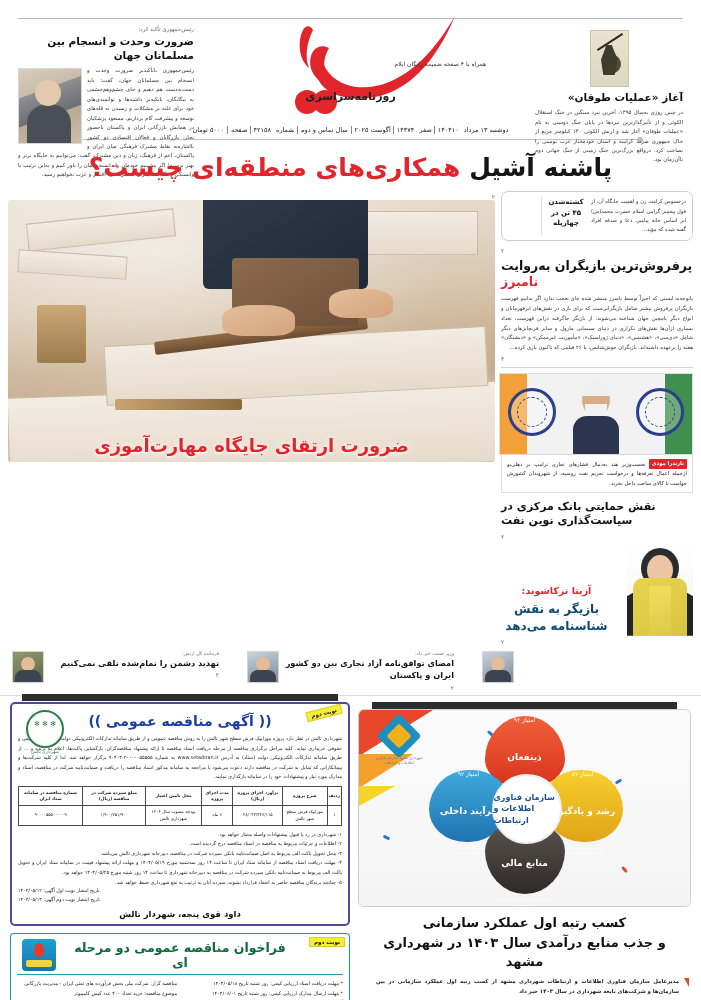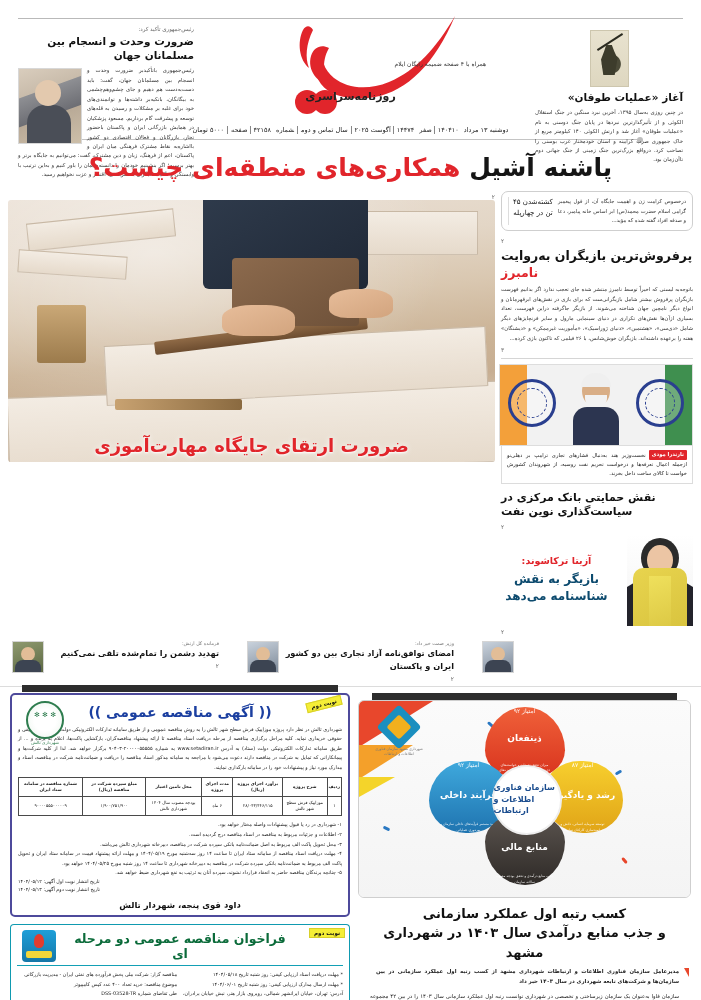--- a/index.html
+++ b/index.html
@@ -63,40 +63,40 @@
   .pm-hand{position:absolute;background:linear-gradient(160deg,#e7bd9a,#d2a47e);border-radius:40% 40% 30% 30%;}
   .pm-shirt{position:absolute;background:linear-gradient(150deg,#2f3b4c,#1f2836);border-radius:6px;}
   .pm-apron{position:absolute;background:linear-gradient(150deg,#8c6a4d,#6e5139);border-radius:4px;}
   .photo-caption{position:absolute;right:8px;left:8px;bottom:6px;text-align:center;
     font-size:18px;font-weight:bold;color:#e1252b;text-shadow:0 1px 2px rgba(255,255,255,.95),0 0 6px rgba(255,255,255,.9);}
   .pgnum{font-size:6px;color:#666;direction:ltr;text-align:left;margin:2px 0 0 0;}
   .pgnum.r{text-align:right;direction:rtl;}
 
   
   .callout{border:1px solid #cfcfcf;border-radius:7px;padding:5px 6px;display:flex;flex-direction:row-reverse;gap:5px;margin-bottom:6px;}
-  .callout-title{font-size:7px;font-weight:normal;color:#111;text-align:center;line-height:1.5;flex:0 0 40px;border-left:1px solid #ddd;padding-left:4px;}
+  .callout-title{font-size:7px;font-weight:bold;color:#111;text-align:center;line-height:1.5;flex:0 0 40px;border-left:1px solid #ddd;padding-left:4px;margin-left:33px;}
   .callout-body{font-size:5.2px;line-height:1.8;text-align:justify;color:#333;flex:1;}
   .lc-head{font-size:12.5px;font-weight:bold;text-align:left;line-height:1.3;margin:4px 0 4px 0;color:#111;}
   .lc-head .red{color:#e1252b;}
   .lc-body{font-size:5.3px;line-height:1.85;text-align:justify;color:#333;}
   .hr-thin{height:1px;background:#d5d5d5;margin:5px 0;}
 
   .modi-photo{width:100%;height:80px;border:1px solid #ddd;position:relative;overflow:hidden;
      background:linear-gradient(90deg,#f3a03a 0 14%,#f2f2f2 14% 86%,#3f8f4f 86% 100%);}
   .wheel{position:absolute;top:14px;width:42px;height:42px;border-radius:50%;border:3px solid #2a3f8f;background:rgba(255,255,255,.25);}
   .wheel:after{content:"";position:absolute;inset:6px;border-radius:50%;border:1px dashed #2a3f8f;}
   .modi-face{position:absolute;left:50%;transform:translateX(-50%);top:10px;width:46px;height:70px;}
   .modi-face .hd{position:absolute;left:9px;top:0;width:28px;height:32px;border-radius:50%;background:#d9ae86;}
   .modi-face .br{position:absolute;left:8px;top:-2px;width:30px;height:14px;border-radius:14px 14px 0 0;background:#efefef;}
   .modi-face .bd{position:absolute;left:12px;top:20px;width:22px;height:14px;border-radius:0 0 14px 14px;background:#f2f2f2;}
   .modi-face .bo{position:absolute;left:0;top:32px;width:46px;height:40px;border-radius:14px 14px 0 0;background:#2c3550;}
   .modi-cap{margin-top:0;border:1px solid #dcdcdc;border-top:none;padding:4px 5px;font-size:5.2px;line-height:1.8;text-align:justify;color:#222;position:relative;}
   .modi-cap .tag{display:inline-block;background:#e1252b;color:#fff;font-weight:bold;padding:0.5px 3px;font-size:5.2px;border-radius:1px;margin-left:3px;}
 
-  .azita{display:flex;flex-direction:row-reverse;gap:15px;align-items:center;margin-top:4px;}
+  .azita{display:flex;flex-direction:row-reverse;gap:15px;align-items:flex-end;margin-top:4px;}
   .azita-txt{flex:1;text-align:center;}
   .azita-name{color:#e1252b;font-weight:bold;font-size:9.5px;margin-bottom:5px;}
   .azita-head{font-weight:bold;font-size:12px;line-height:1.45;color:#0c4a6e;}
   .azita-photo{flex:0 0 66px;height:92px;position:relative;overflow:hidden;
      background:linear-gradient(180deg,#ffffff,#f3f3f3);}
   .azita-photo .hair{position:absolute;left:14px;top:4px;width:38px;height:40px;border-radius:50%;background:#2b2b2b;}
   .azita-photo .fc{position:absolute;left:20px;top:11px;width:26px;height:30px;border-radius:50%;background:#ecc5a4;}
   .azita-photo .scarf{position:absolute;left:6px;top:34px;width:54px;height:58px;background:linear-gradient(150deg,#e8d44e,#d9c43f);border-radius:10px 10px 0 0;}
   .azita-photo .coat{position:absolute;left:0px;top:44px;width:66px;height:48px;background:#23232b;clip-path:polygon(0 18%,22% 0,78% 0,100% 18%,100% 100%,0 100%);}
   .azita-photo .coat2{position:absolute;left:22px;top:42px;width:22px;height:50px;background:linear-gradient(160deg,#efe05c,#ddc945);}
@@ -144,21 +144,21 @@
 
   
   .info-card{border:1px solid #cfcfcf;border-radius:6px;overflow:hidden;background:#fff;}
   .info-topbar{height:7px;background:#2d2d2d;margin:0 14px;}
   .info-img{position:relative;height:196px;background:linear-gradient(180deg,#fbfbfb,#f4f4f4);overflow:hidden;}
   .corner{position:absolute;left:0;top:0;width:0;height:0;}
   .c1{border-top:46px solid #e8472c;border-right:74px solid transparent;}
   .c2{border-top:34px solid #f4a02a;border-right:54px solid transparent;top:44px;}
   .c3{border-top:20px solid #f4d42a;border-right:36px solid transparent;top:76px;}
   .petal{position:absolute;width:80px;height:72px;}
-  .petal .lbl{position:absolute;inset:0;display:flex;flex-direction:column;align-items:center;justify-content:space-between;color:#fff;text-align:center;}
+  .petal .lbl{position:absolute;inset:0;display:flex;flex-direction:column;align-items:center;justify-content:flex-start;color:#fff;text-align:center;gap:28px;}
   .petal .sc{font-size:6px;opacity:.95;}
   .petal .nm{font-size:9px;font-weight:bold;margin-top:1px;}
   .petal .ds{font-size:3.4px;line-height:1.5;margin-top:2px;width:60px;opacity:.9;}
   .p-top{background:linear-gradient(180deg,#f0613a,#d8331d);border-radius:50% 50% 46% 46%/60% 60% 40% 40%;left:50%;margin-left:-40px;top:6px;transform:rotate(0deg);}
   .p-left{background:linear-gradient(180deg,#3fa9dd,#1f74b0);border-radius:50% 46% 50% 46%/55% 45% 55% 45%;left:50%;margin-left:-96px;top:60px;}
   .p-right{background:linear-gradient(180deg,#f7cf2e,#e0a417);border-radius:46% 50% 46% 50%/45% 55% 45% 55%;left:50%;margin-left:18px;top:60px;}
   .p-bottom{background:linear-gradient(180deg,#5c5550,#2e2a27);border-radius:46% 46% 50% 50%/40% 40% 60% 60%;left:50%;margin-left:-40px;top:112px;}
   .hub{position:absolute;left:50%;top:64px;margin-left:-33px;width:66px;height:66px;border-radius:50%;background:#fff;border:2px solid #eee;
      display:flex;align-items:center;justify-content:center;text-align:left;}
   .hub span{font-size:8px;font-weight:bold;color:#1b4d8f;line-height:1.45;}

